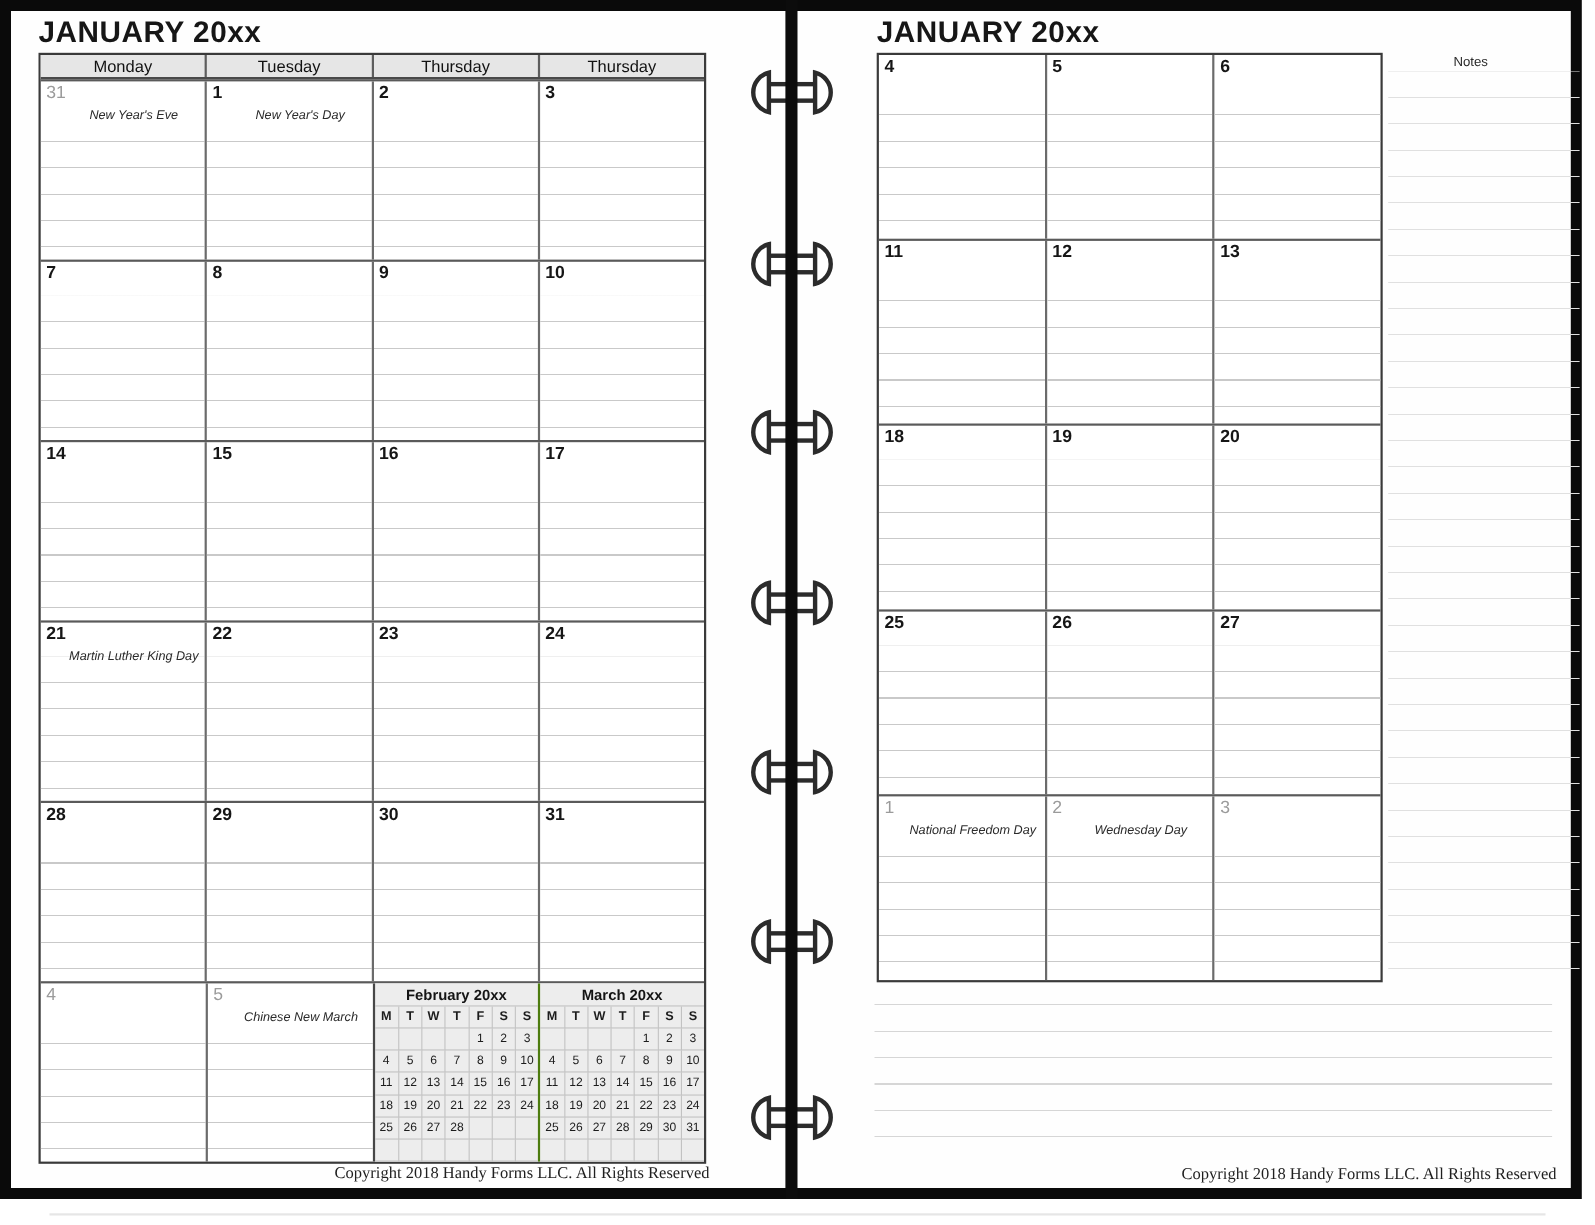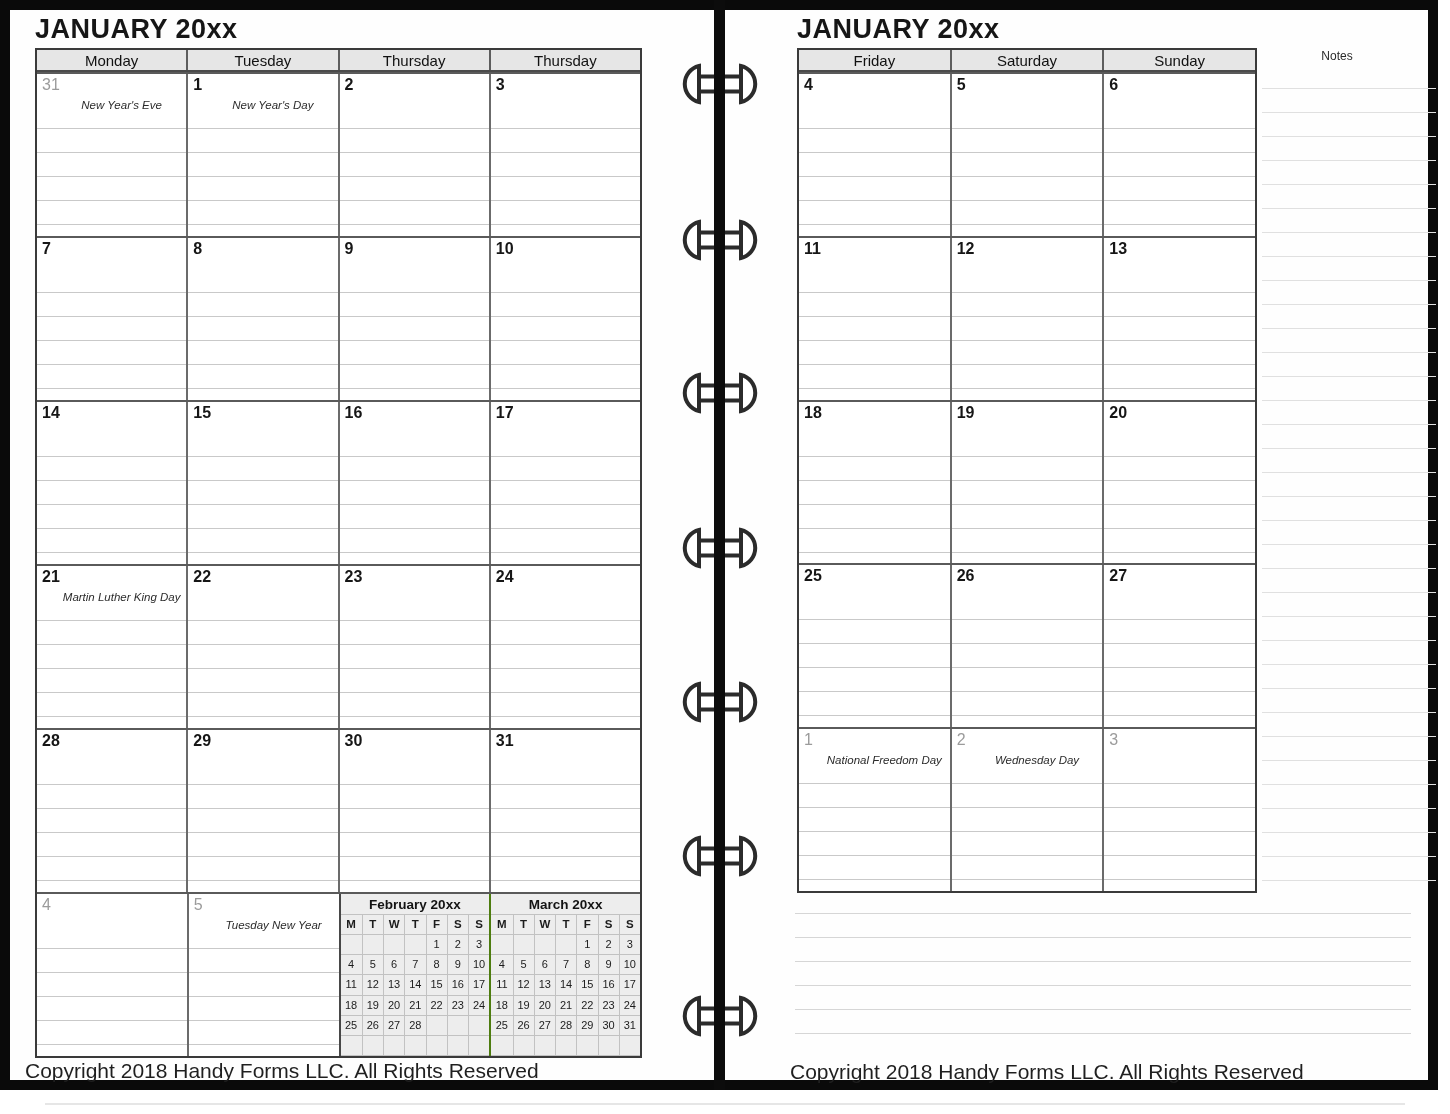--- a/index.html
+++ b/index.html
@@ -13,21 +13,21 @@
     border:10px solid #0a0a0a;background:#fefefe;
   }
   
   .page-title{
     position:absolute;text-align:left;font-weight:bold;font-size:27px;
     letter-spacing:0.5px;color:#161616;
   }
   .title-left{left:35px;width:607px;top:14px;}
   .title-right{left:797px;width:460px;top:14px;}
   .copyright{
-    position:absolute;text-align:left;font-size:21px;color:#1f1f1f;
+    position:absolute;text-align:right;font-size:15px;color:#1f1f1f;font-family:Liberation Serif, serif;
   }
   .copy-left{left:25px;width:620px;top:1059px;}
   .copy-right{left:790px;width:625px;top:1060px;}
   .notes-label{
     position:absolute;left:1262px;width:150px;top:49px;text-align:center;
     font-size:12px;color:#2a2a2a;
   }
   
   .grid{
     position:absolute;border:2px solid #3a3a3a;background:#fff;
@@ -198,21 +198,21 @@
         </div>
       </div>
       <div class="week-row">
         <div class="day-cell muted">
           <div class="rule-lines"></div>
           <span class="day-num">4</span>
         </div>
         <div class="day-cell muted">
           <div class="rule-lines"></div>
           <span class="day-num">5</span>
-          <span class="holiday">Tuesday New Year</span>
+          <span class="holiday">Chinese New March</span>
         </div>
         <div class="minical-block">
           <div class="minical minical-feb">
             <div class="mc-title">February 20xx</div>
             <div class="mc-grid">
               <div class="mc-cell mc-h">M</div>
               <div class="mc-cell mc-h">T</div>
               <div class="mc-cell mc-h">W</div>
               <div class="mc-cell mc-h">T</div>
               <div class="mc-cell mc-h">F</div>
@@ -340,25 +340,20 @@
               <div class="mc-cell"></div>
             </div>
           </div>
         </div>
       </div>
     </div>
   <div class="copyright copy-left">Copyright 2018 Handy Forms LLC. All Rights Reserved</div>
 
   <div class="page-title title-right">JANUARY 20xx</div>
   <div class="grid grid-right" id="right-grid">
-      <div class="hdr-row">
-        <div class="hdr-cell">Friday</div>
-        <div class="hdr-cell">Saturday</div>
-        <div class="hdr-cell">Sunday</div>
-      </div>
       <div class="week-row">
         <div class="day-cell">
           <div class="rule-lines"></div>
           <span class="day-num">4</span>
         </div>
         <div class="day-cell">
           <div class="rule-lines"></div>
           <span class="day-num">5</span>
         </div>
         <div class="day-cell">

